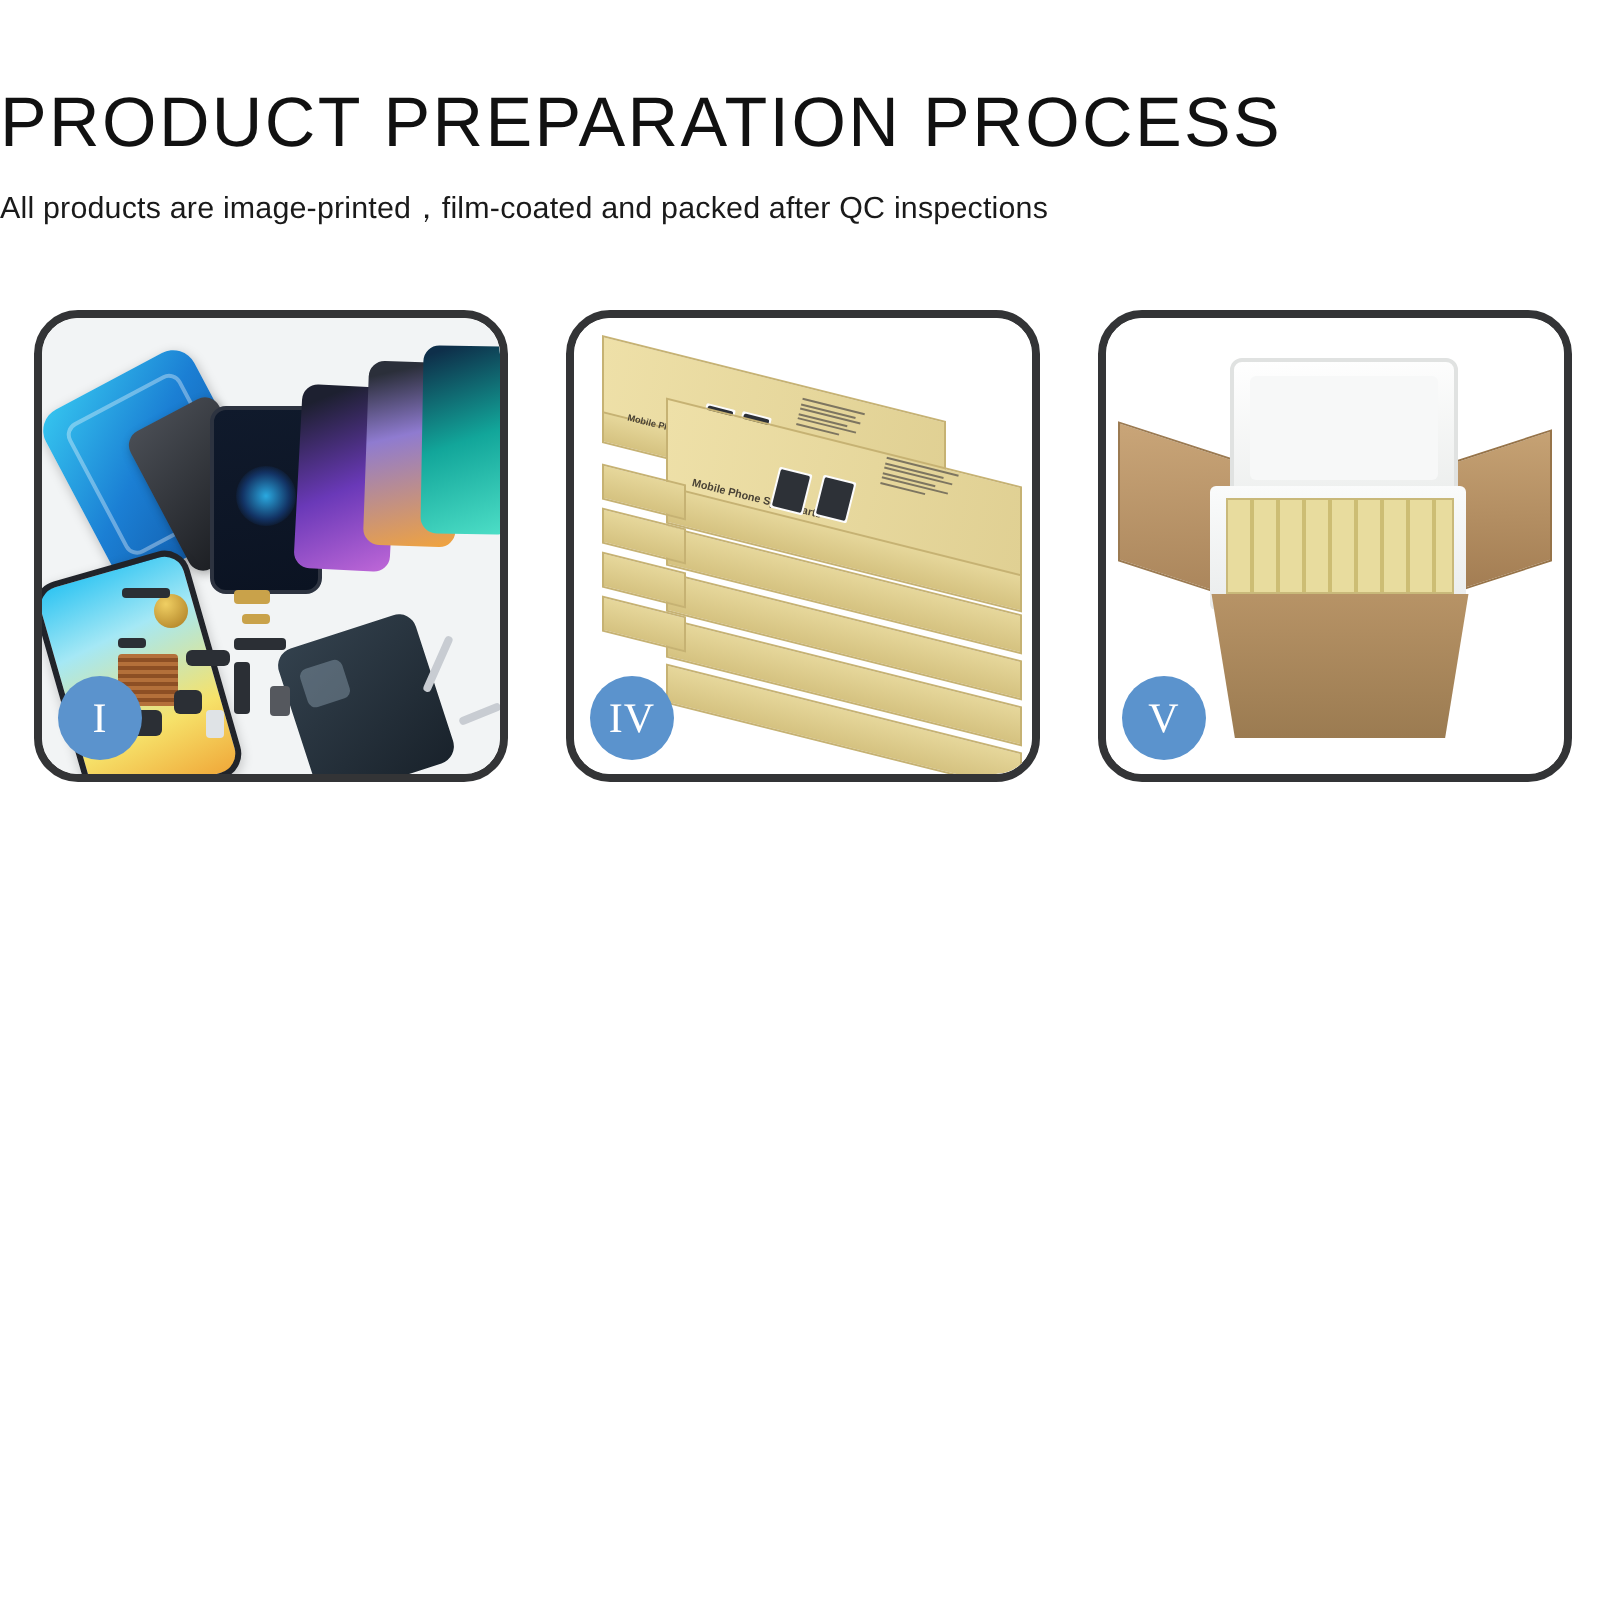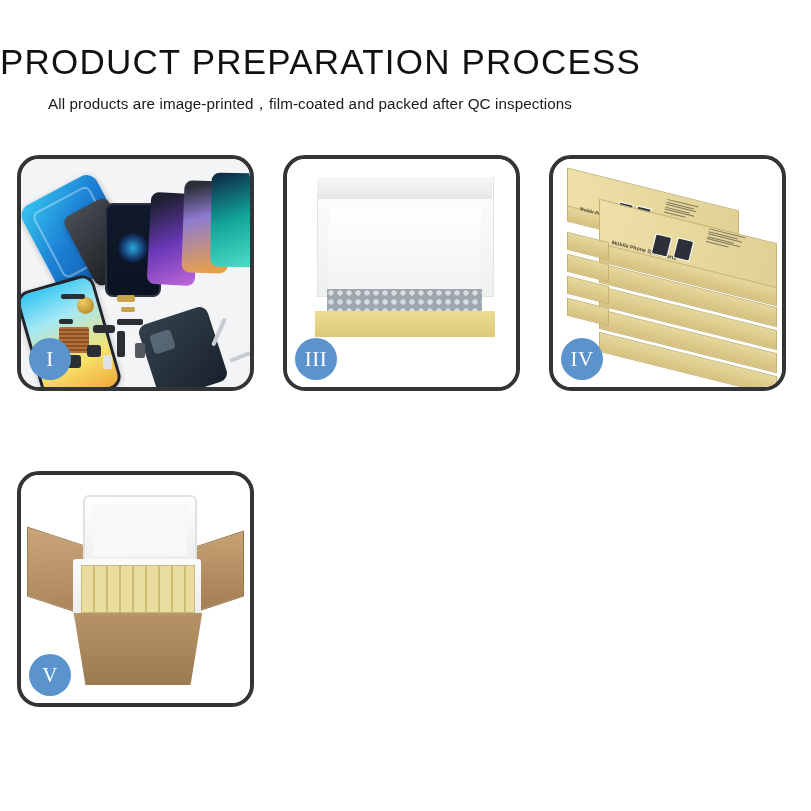--- a/index.html
+++ b/index.html
@@ -12,21 +12,20 @@
 
   
   .header{padding-top:44px;}
   .title{
     font-size:35px;letter-spacing:1.2px;color:#111;font-weight:400;
     line-height:1.05;white-space:nowrap;
   }
   .subtitle{
     margin-top:13px;font-size:15.2px;color:#1a1a1a;letter-spacing:.1px;
     white-space:nowrap;
-    margin-left:48px;
   }
 
   
   .grid{
     position:absolute;left:17px;top:155px;width:777px;
     display:grid;grid-template-columns:repeat(3,237px);
     grid-template-rows:236px 236px;column-gap:29px;row-gap:80px;
   }
   .panel{
     position:relative;border:4px solid #333436;border-radius:22px;
@@ -282,31 +281,20 @@
         <div class="chip" style="left:40px;top:196px;width:20px;height:13px;border-radius:3px;"></div>
         <div class="chip" style="left:114px;top:184px;width:10px;height:15px;border-radius:2px;background:#55585e;"></div>
         <div class="chip" style="left:82px;top:196px;width:9px;height:14px;background:#dfe3e6;"></div>
         <div class="tool" style="left:196px;top:158px;width:4px;height:30px;transform:rotate(24deg);"></div>
         <div class="tool" style="left:208px;top:196px;width:22px;height:4px;transform:rotate(-22deg);"></div>
         <div class="badge">I</div>
       </div>
     </div>
 
 
-    <div class="panel">
-      <div class="panel-inner p3">
-        <div class="box3-base"></div>
-        <div class="box3-lid"></div>
-        <div class="box3-lidtop"></div>
-        <div class="box3-foam"></div>
-        <div class="box3-bubble"></div>
-        <div class="box3-front"></div>
-        <div class="badge">III</div>
-      </div>
-    </div>
 
     <div class="panel">
       <div class="panel-inner p4">
         <div class="stack">
 
           <div class="sbox-top" style="left:2px;top:14px;width:170px;height:44px;transform:skewY(14deg);border:1px solid #c6b273;"></div>
           <div class="sbox" style="left:2px;top:52px;width:170px;height:14px;transform:skewY(14deg);"></div>
           <div class="lbl" style="left:14px;top:38px;transform:rotate(14deg);">Mobile Phone Spare Parts</div>
           <div class="lbl-img" style="left:52px;top:28px;width:15px;height:18px;transform:rotate(14deg);">
               <i></i>

